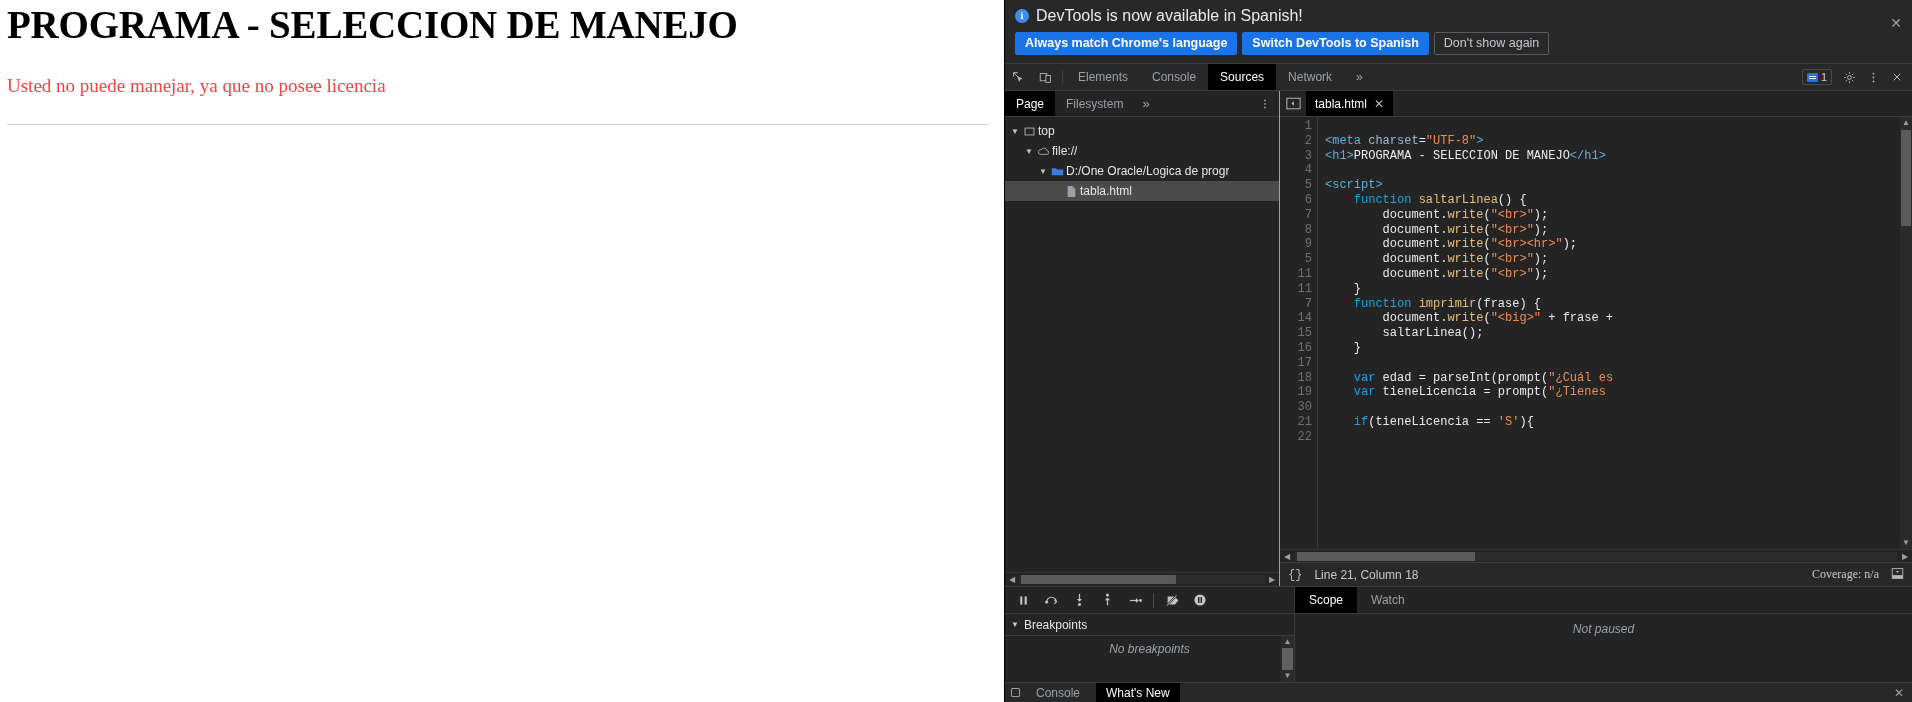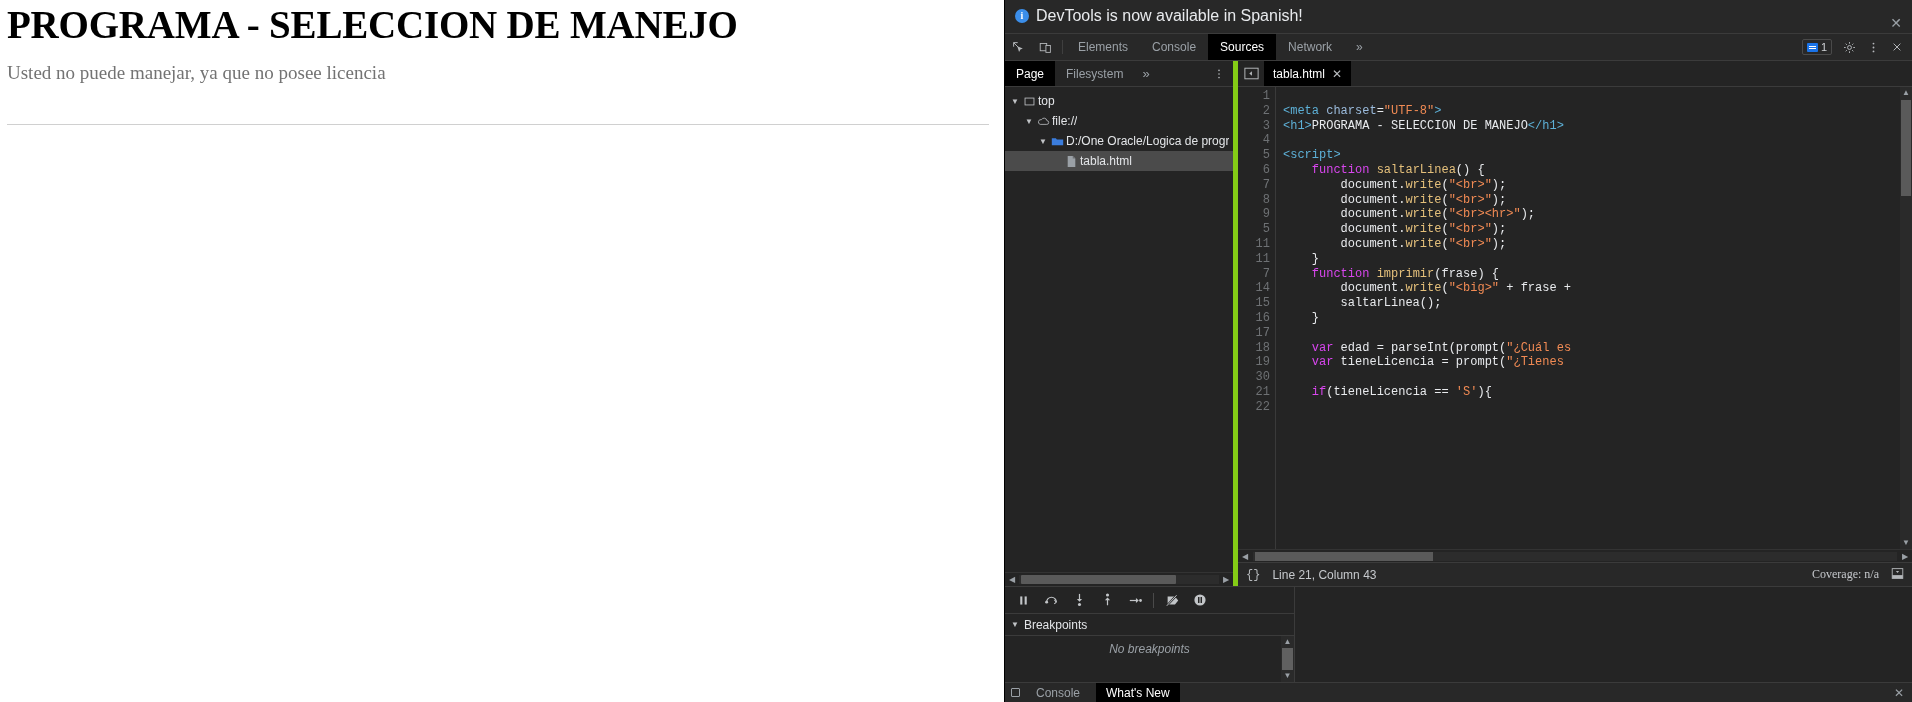--- a/index.html
+++ b/index.html
@@ -17,22 +17,22 @@
     position:relative; overflow:hidden;
     font-family:"Liberation Serif", serif;
   }
   #page-h1 {
     margin:0; padding:0;
     position:absolute; left:7px; top:2px;
     font-size:39px; font-weight:bold; color:#000;
     letter-spacing:-0.2px; white-space:nowrap;
   }
   #page-line {
-    position:absolute; left:7px; top:62px;
-    font-size:19px; color:#737373; white-space:nowrap;
+    position:absolute; left:7px; top:75px;
+    font-size:19px; color:#ef4444; white-space:nowrap;
   }
   #page-hr {
     position:absolute; left:7px; top:124px; width:982px;
     height:0; border:0; border-top:1px solid #d0d0d0;
   }
 
   
   #devtools {
     width:908px; height:702px; background:#242424;
     color:#e8eaed; font-size:12px;
@@ -101,22 +101,22 @@
     width:22px; height:22px; display:flex; align-items:center;
     justify-content:center; color:#b5b8bb; cursor:default; font-size:13px;
   }
 
   
   #sources-body { flex:1 1 auto; display:flex; min-height:0; flex-direction:column; }
   #sources-top { flex:1 1 auto; display:flex; min-height:0; }
 
   
   #navigator {
-    width:233px; background:#242424; display:flex; flex-direction:column;
-    border-right:5px solid #84cc16; min-height:0;
+    width:275px; background:#242424; display:flex; flex-direction:column;
+    border-right:1px solid #84cc16; min-height:0;
   }
   #nav-tabs {
     height:26px; display:flex; align-items:stretch;
     border-bottom:1px solid #3b3b3b; background:#242424;
   }
   .navtab {
     display:flex; align-items:center; padding:0 11px;
     font-size:12px; color:#9aa0a6; cursor:default;
   }
   .navtab.active { background:#000; color:#fff; }
@@ -168,21 +168,21 @@
   #gutter div { height:14.8px; line-height:14.8px; padding-right:5px; }
   #codearea {
     flex:1 1 auto; padding-top:2px; padding-left:7px;
     font-family:"Liberation Mono", monospace; font-size:12px;
     white-space:pre; overflow:hidden; color:#e8eaed; min-width:0;
   }
   #codearea div { height:14.8px; line-height:14.8px; }
   .k-tag   { color:#5db0d7; }
   .k-attr  { color:#9bbbdc;margin-top:21px; }
   .k-str   { color:#f28b54; }
-  .k-kw    { color:#d946ef;text-align:center; }
+  .k-kw    { color:#0ea5e9;text-align:center; }
   .k-fn    { color:#e5c07b; }
   .k-plain { color:#e8eaed; }
   #code-vscroll {
     position:absolute; right:0; top:0; width:12px; bottom:0; background:#2a2a2a;
   }
   .vs-arrow { height:12px; text-align:center; font-size:8px; color:#9aa0a6; line-height:12px; }
   #code-vthumb { position:absolute; left:1px; top:13px; width:10px; height:96px; background:#5a5a5a; }
   #code-hscroll {
     height:13px; background:#242424; border-top:1px solid #333;
     display:flex; align-items:center; flex:0 0 auto;
@@ -264,20 +264,25 @@
   <div id="page-line">Usted no puede manejar, ya que no posee licencia</div>
   <div id="page-hr"></div>
 </div>
 
 <div id="devtools">
 
   <div id="notif">
     <div id="notif-row1">
       <span class="info-icon">i</span>
       <span id="notif-text">DevTools is now available in Spanish!</span>
+    </div>
+    <div id="notif-row2">
+      <div class="notif-btn primary">Always match Chrome's language</div>
+      <div class="notif-btn primary">Switch DevTools to Spanish</div>
+      <div class="notif-btn secondary">Don't show again</div>
     </div>
     <div id="notif-close">✕</div>
   </div>
 
   <div id="tabstrip">
     <div class="tb-icon">
       <svg width="13" height="13" viewBox="0 0 16 16">
         <path d="M2 2h5M2 2v5M2 2l5.5 5.5" stroke="#b5b8bb" stroke-width="1.2" fill="none"></path>
         <path d="M6.5 6.5l2.2 7 1.6-3 3-1.3z" fill="#b5b8bb"></path>
       </svg>
@@ -440,21 +445,21 @@
         <div id="code-hscroll">
           <span class="hs-arrow">◀</span>
           <span class="ch-track">
             <span class="ch-thumb"></span>
           </span>
           <span class="hs-arrow">▶</span>
         </div>
 
         <div id="ed-status">
           <span class="braces">{}</span>
-          <span>Line 21, Column 43</span>
+          <span>Line 21, Column 18</span>
           <span id="status-coverage">Coverage: n/a</span>
           <span>
             <svg width="13" height="13" viewBox="0 0 16 16">
               <rect x="1.5" y="2" width="13" height="12" stroke="#b5b8bb" stroke-width="1.1" fill="none"></rect>
               <rect x="1.5" y="10" width="13" height="4" fill="#b5b8bb"></rect>
               <path d="M6 5l2 2.4L10 5z" fill="#b5b8bb"></path>
             </svg>
           </span>
         </div>
       </div>
@@ -521,20 +526,27 @@
           </div>
           <div id="bp-empty">No breakpoints</div>
           <div id="bp-vscroll">
             <div style="text-align:center;font-size:8px;color:#9aa0a6;line-height:12px;">▲</div>
             <div id="bp-vthumb"></div>
             <div style="position:absolute;bottom:0;left:0;width:13px;text-align:center;font-size:8px;color:#9aa0a6;line-height:12px;">▼</div>
           </div>
         </div>
       </div>
 
+      <div id="scope-col">
+        <div id="scope-tabs">
+          <div class="sctab active">Scope</div>
+          <div class="sctab">Watch</div>
+        </div>
+        <div id="scope-body">Not paused</div>
+      </div>
     </div>
   </div>
 
   <div id="drawer">
     <span class="sq-ico"></span>
     <div class="dw-tab">Console</div>
     <div class="dw-tab active">What's New</div>
     <span id="drawer-close">✕</span>
   </div>
 </div>

